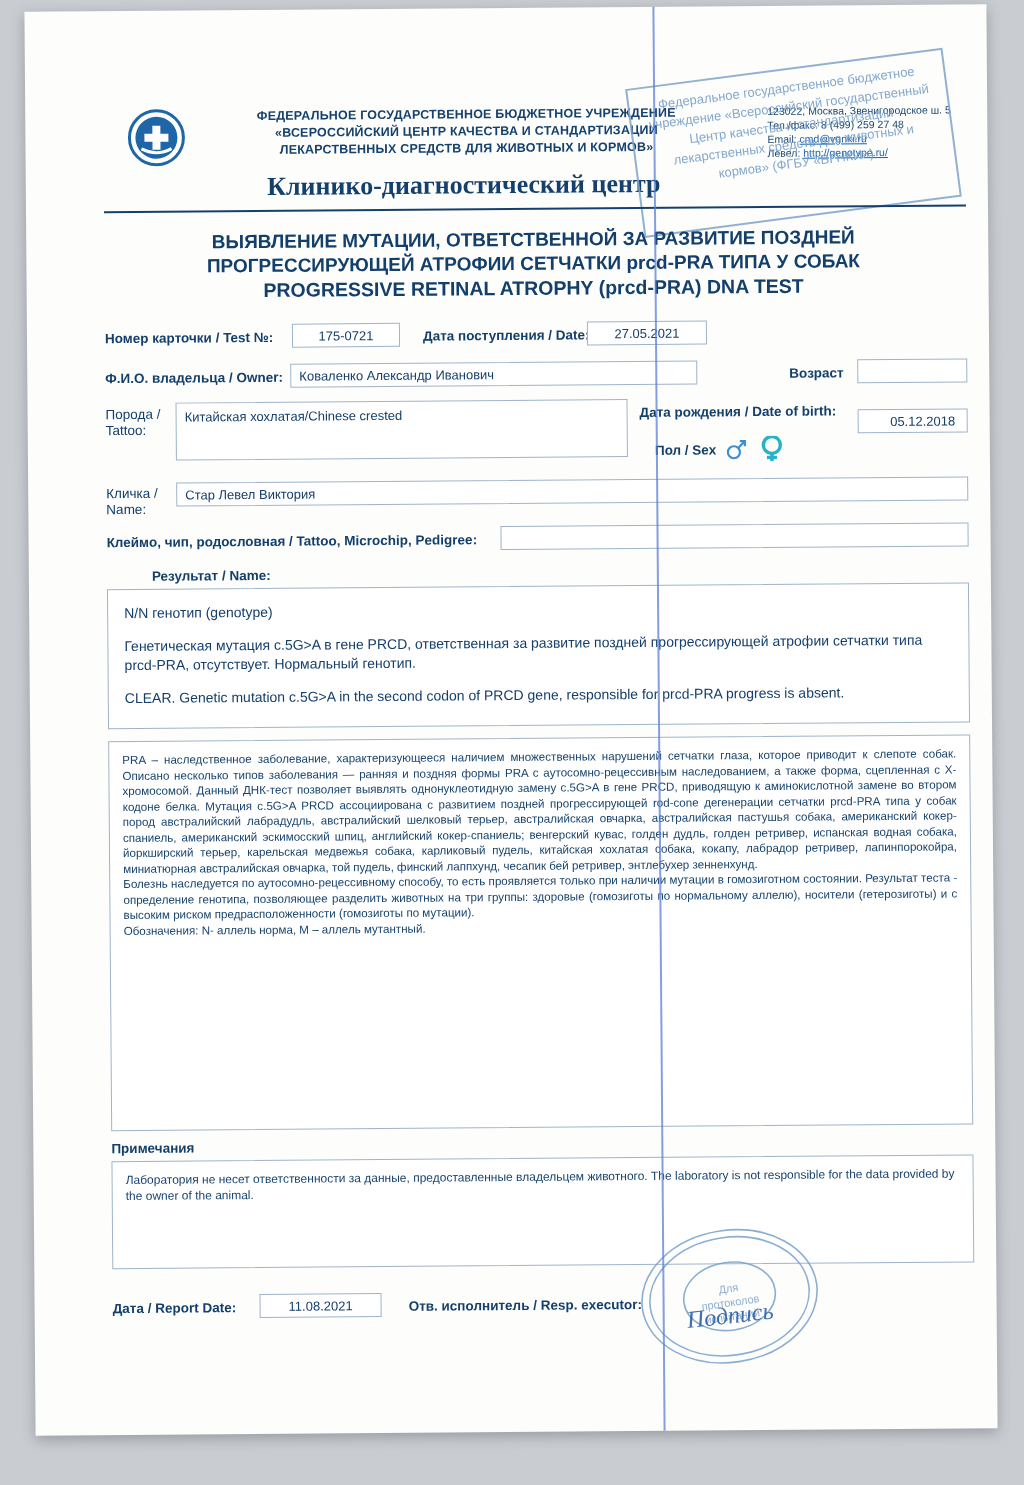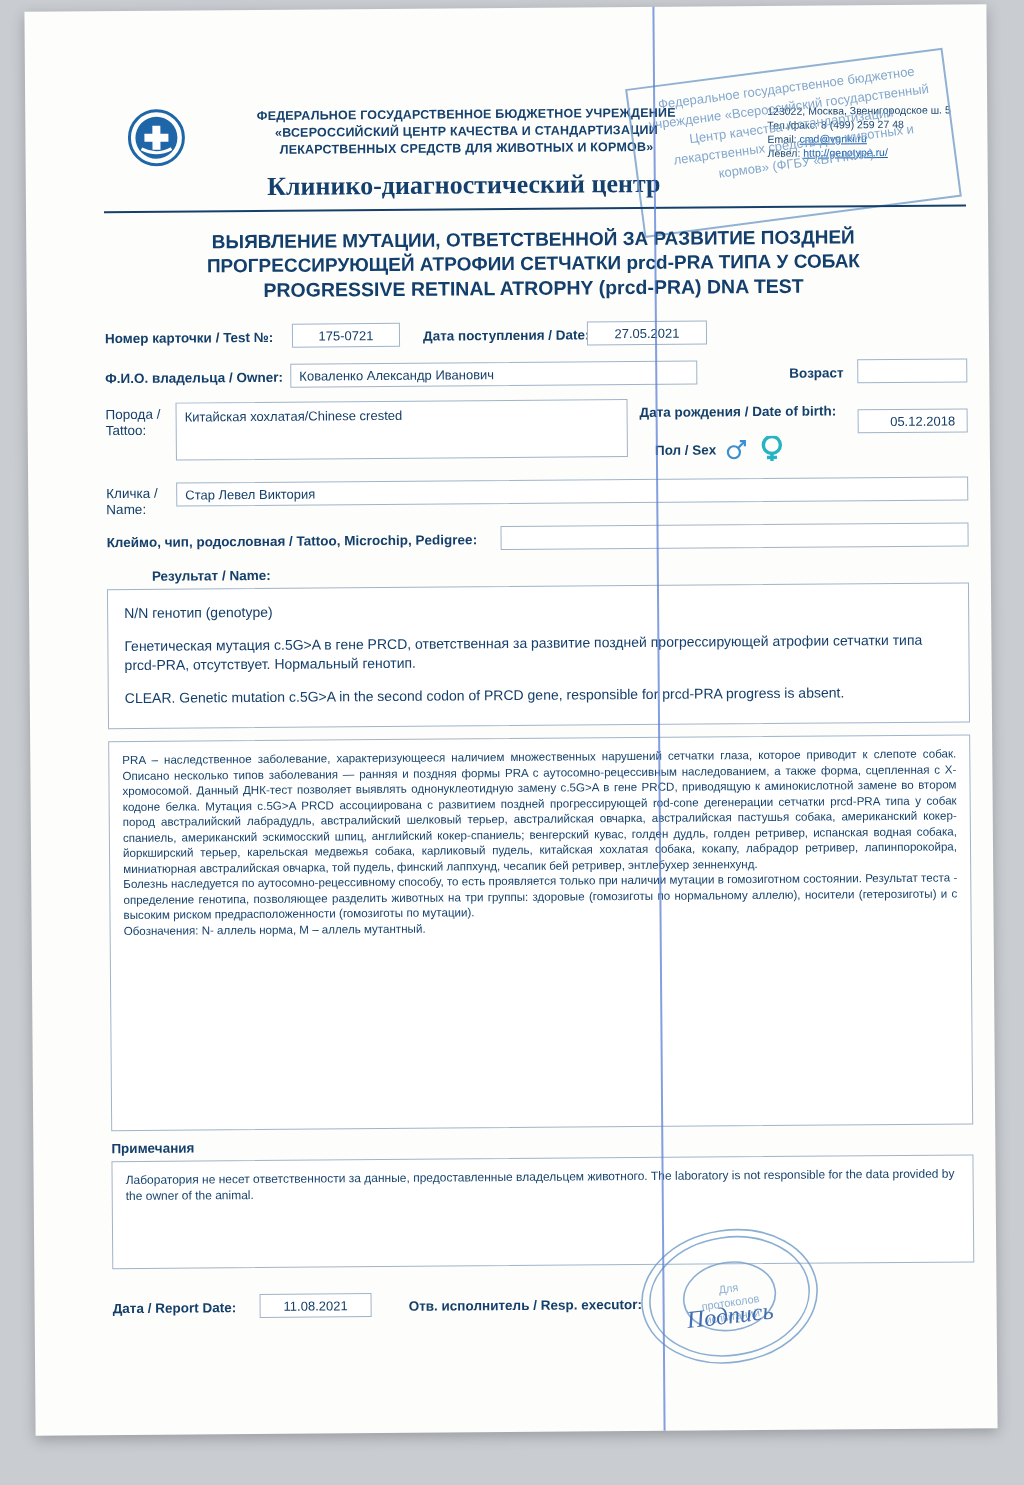--- a/index.html
+++ b/index.html
@@ -333,21 +333,21 @@
       </div>
 
       <div class="row" style="left:26px; top:1110px;">
         <span class="lbl">Примечания</span>
       </div>
       <div class="notes-box" style="position:absolute; left:26px; top:1130px; width:862px; height:108px;">Лаборатория не несет ответственности за данные, предоставленные владельцем животного. The laboratory is not responsible for the data provided by the owner of the animal.</div>
 
       <div class="row" style="left:26px; top:1270px;">
         <span class="lbl">Дата / Report Date:</span>
       </div>
-      <div class="row box center" style="left:173px; top:1264px; width:112px;">11.08.2021</div>
+      <div class="row box center" style="left:173px; top:1264px; width:122px;">11.08.2021</div>
       <div class="row" style="left:322px; top:1270px;">
         <span class="lbl">Отв. исполнитель / Resp. executor:</span>
       </div>
 
       <div class="round-stamp">
         <svg width="190" height="140" viewBox="0 0 190 140">
           <g transform="rotate(-8 95 70)" fill="none" stroke="#6f9bc9" stroke-width="1.6">
             <ellipse cx="95" cy="70" rx="88" ry="66"></ellipse>
             <ellipse cx="95" cy="70" rx="80" ry="59"></ellipse>
             <ellipse cx="95" cy="70" rx="46" ry="34"></ellipse>

